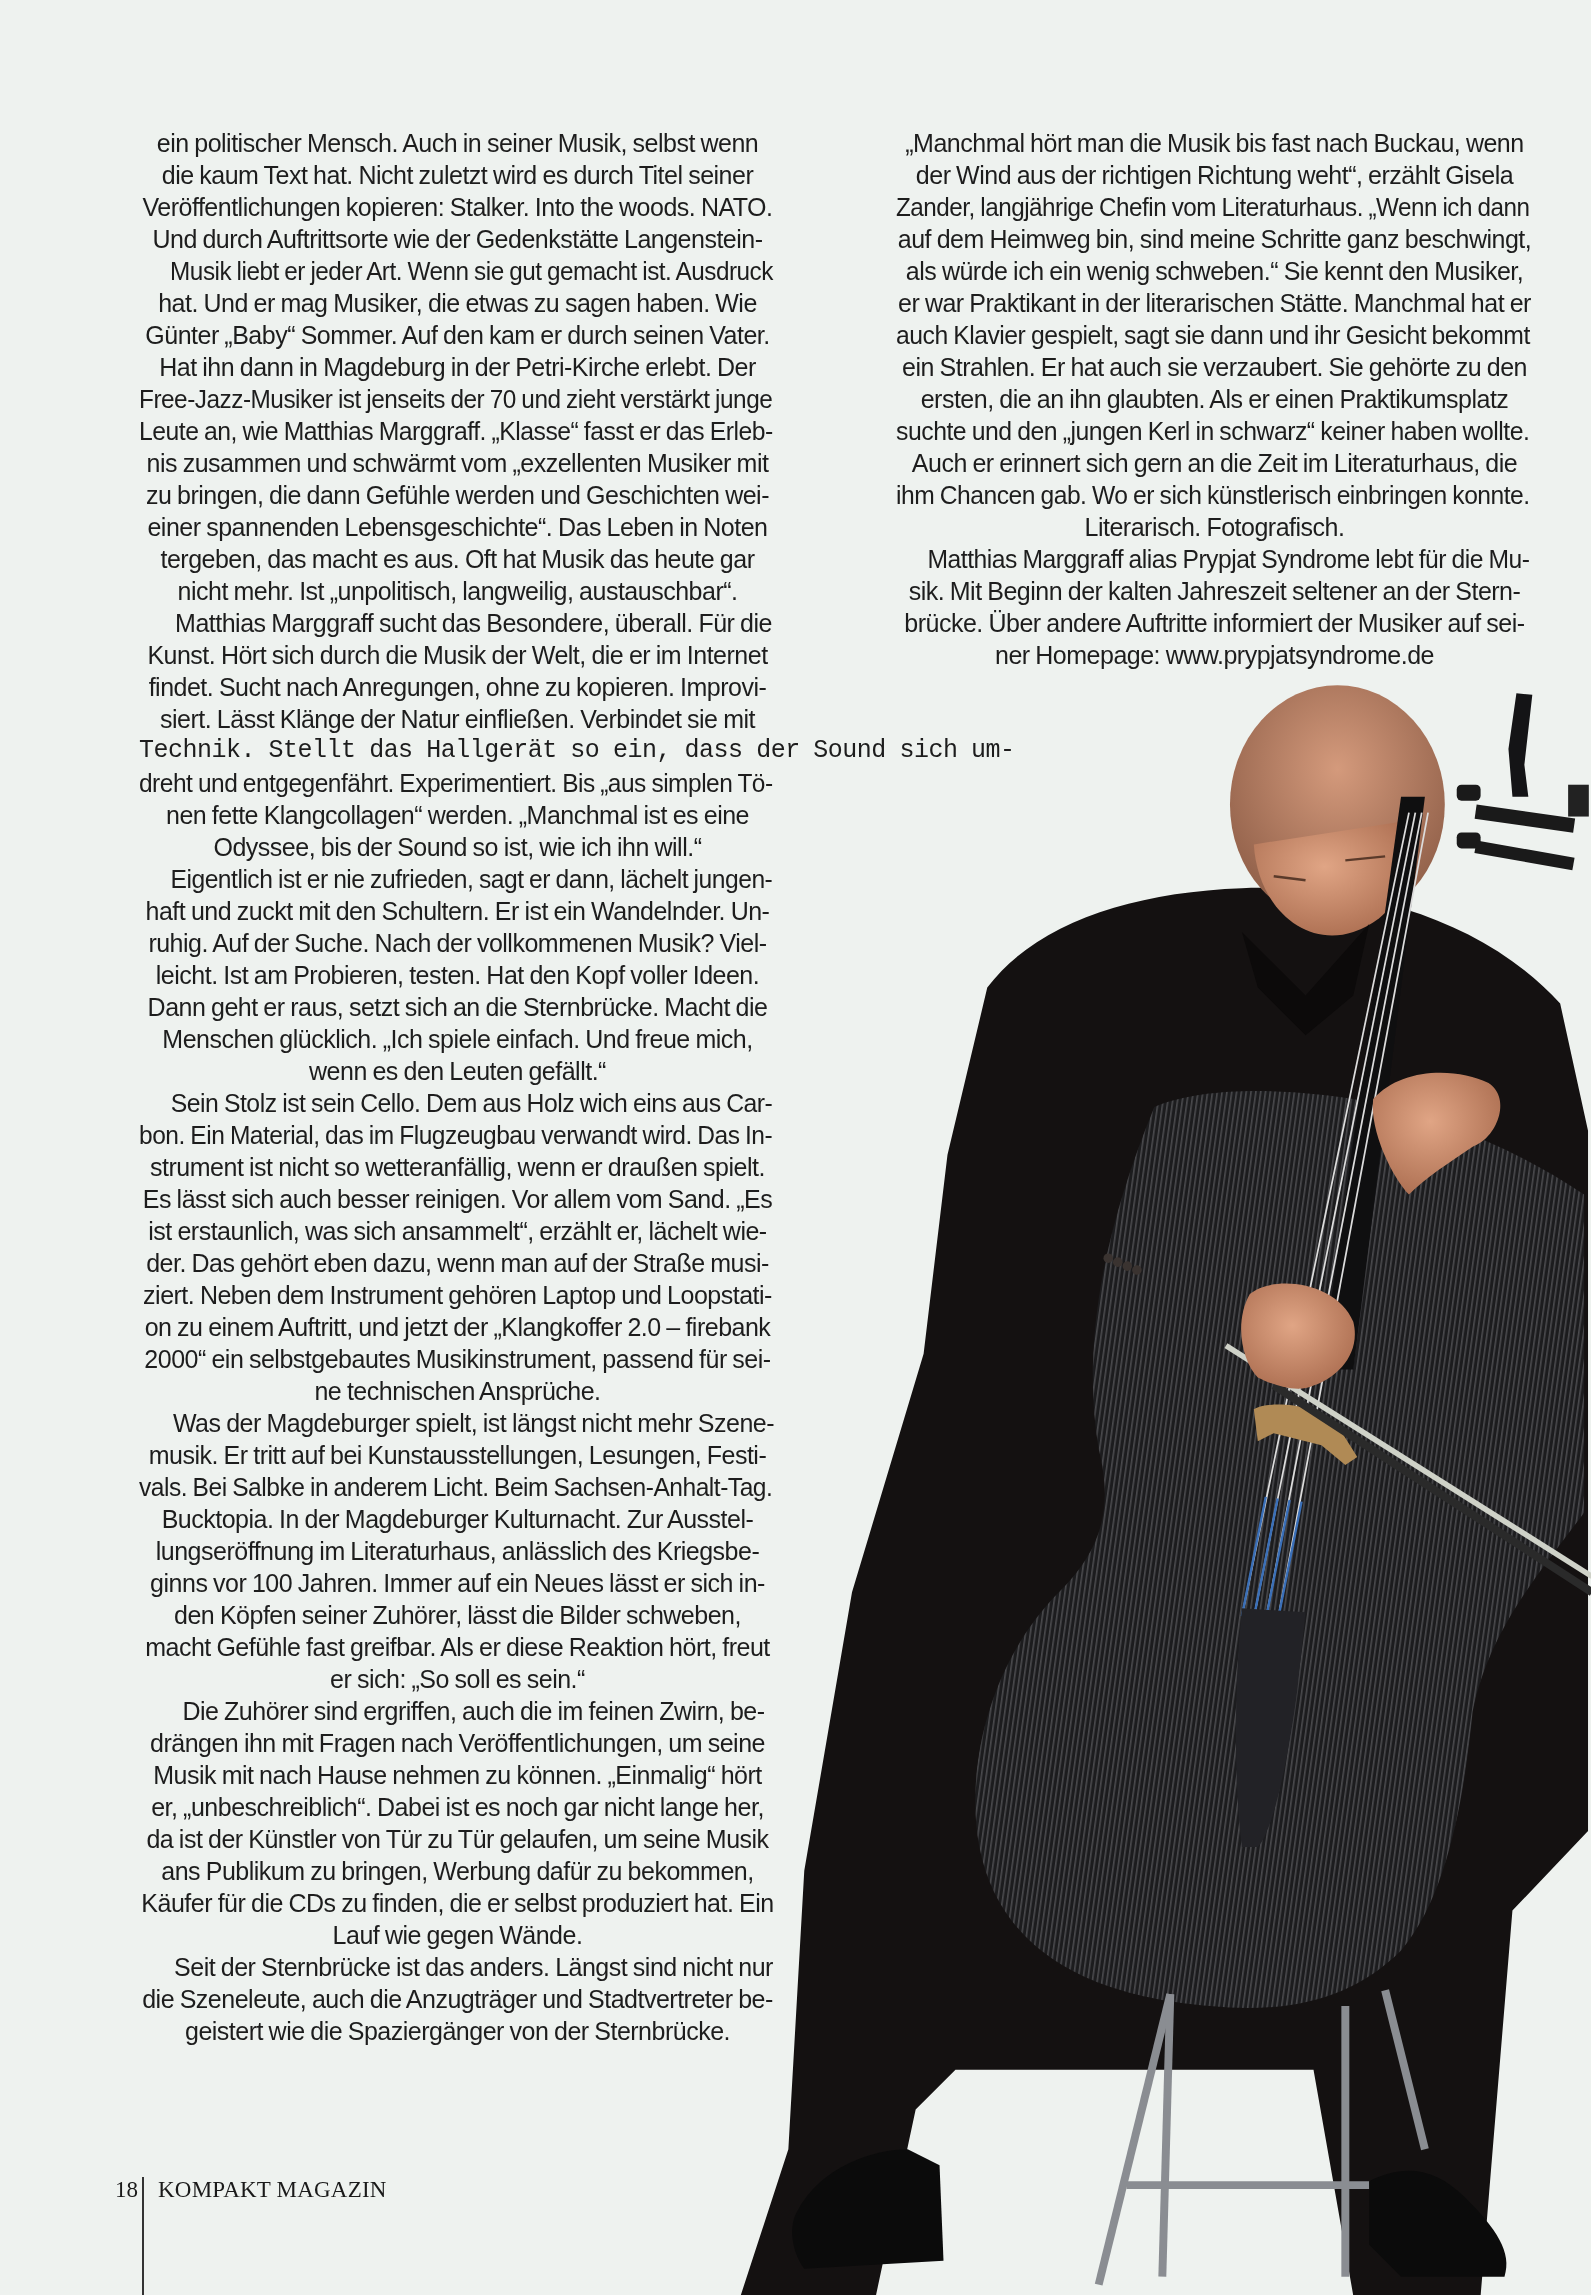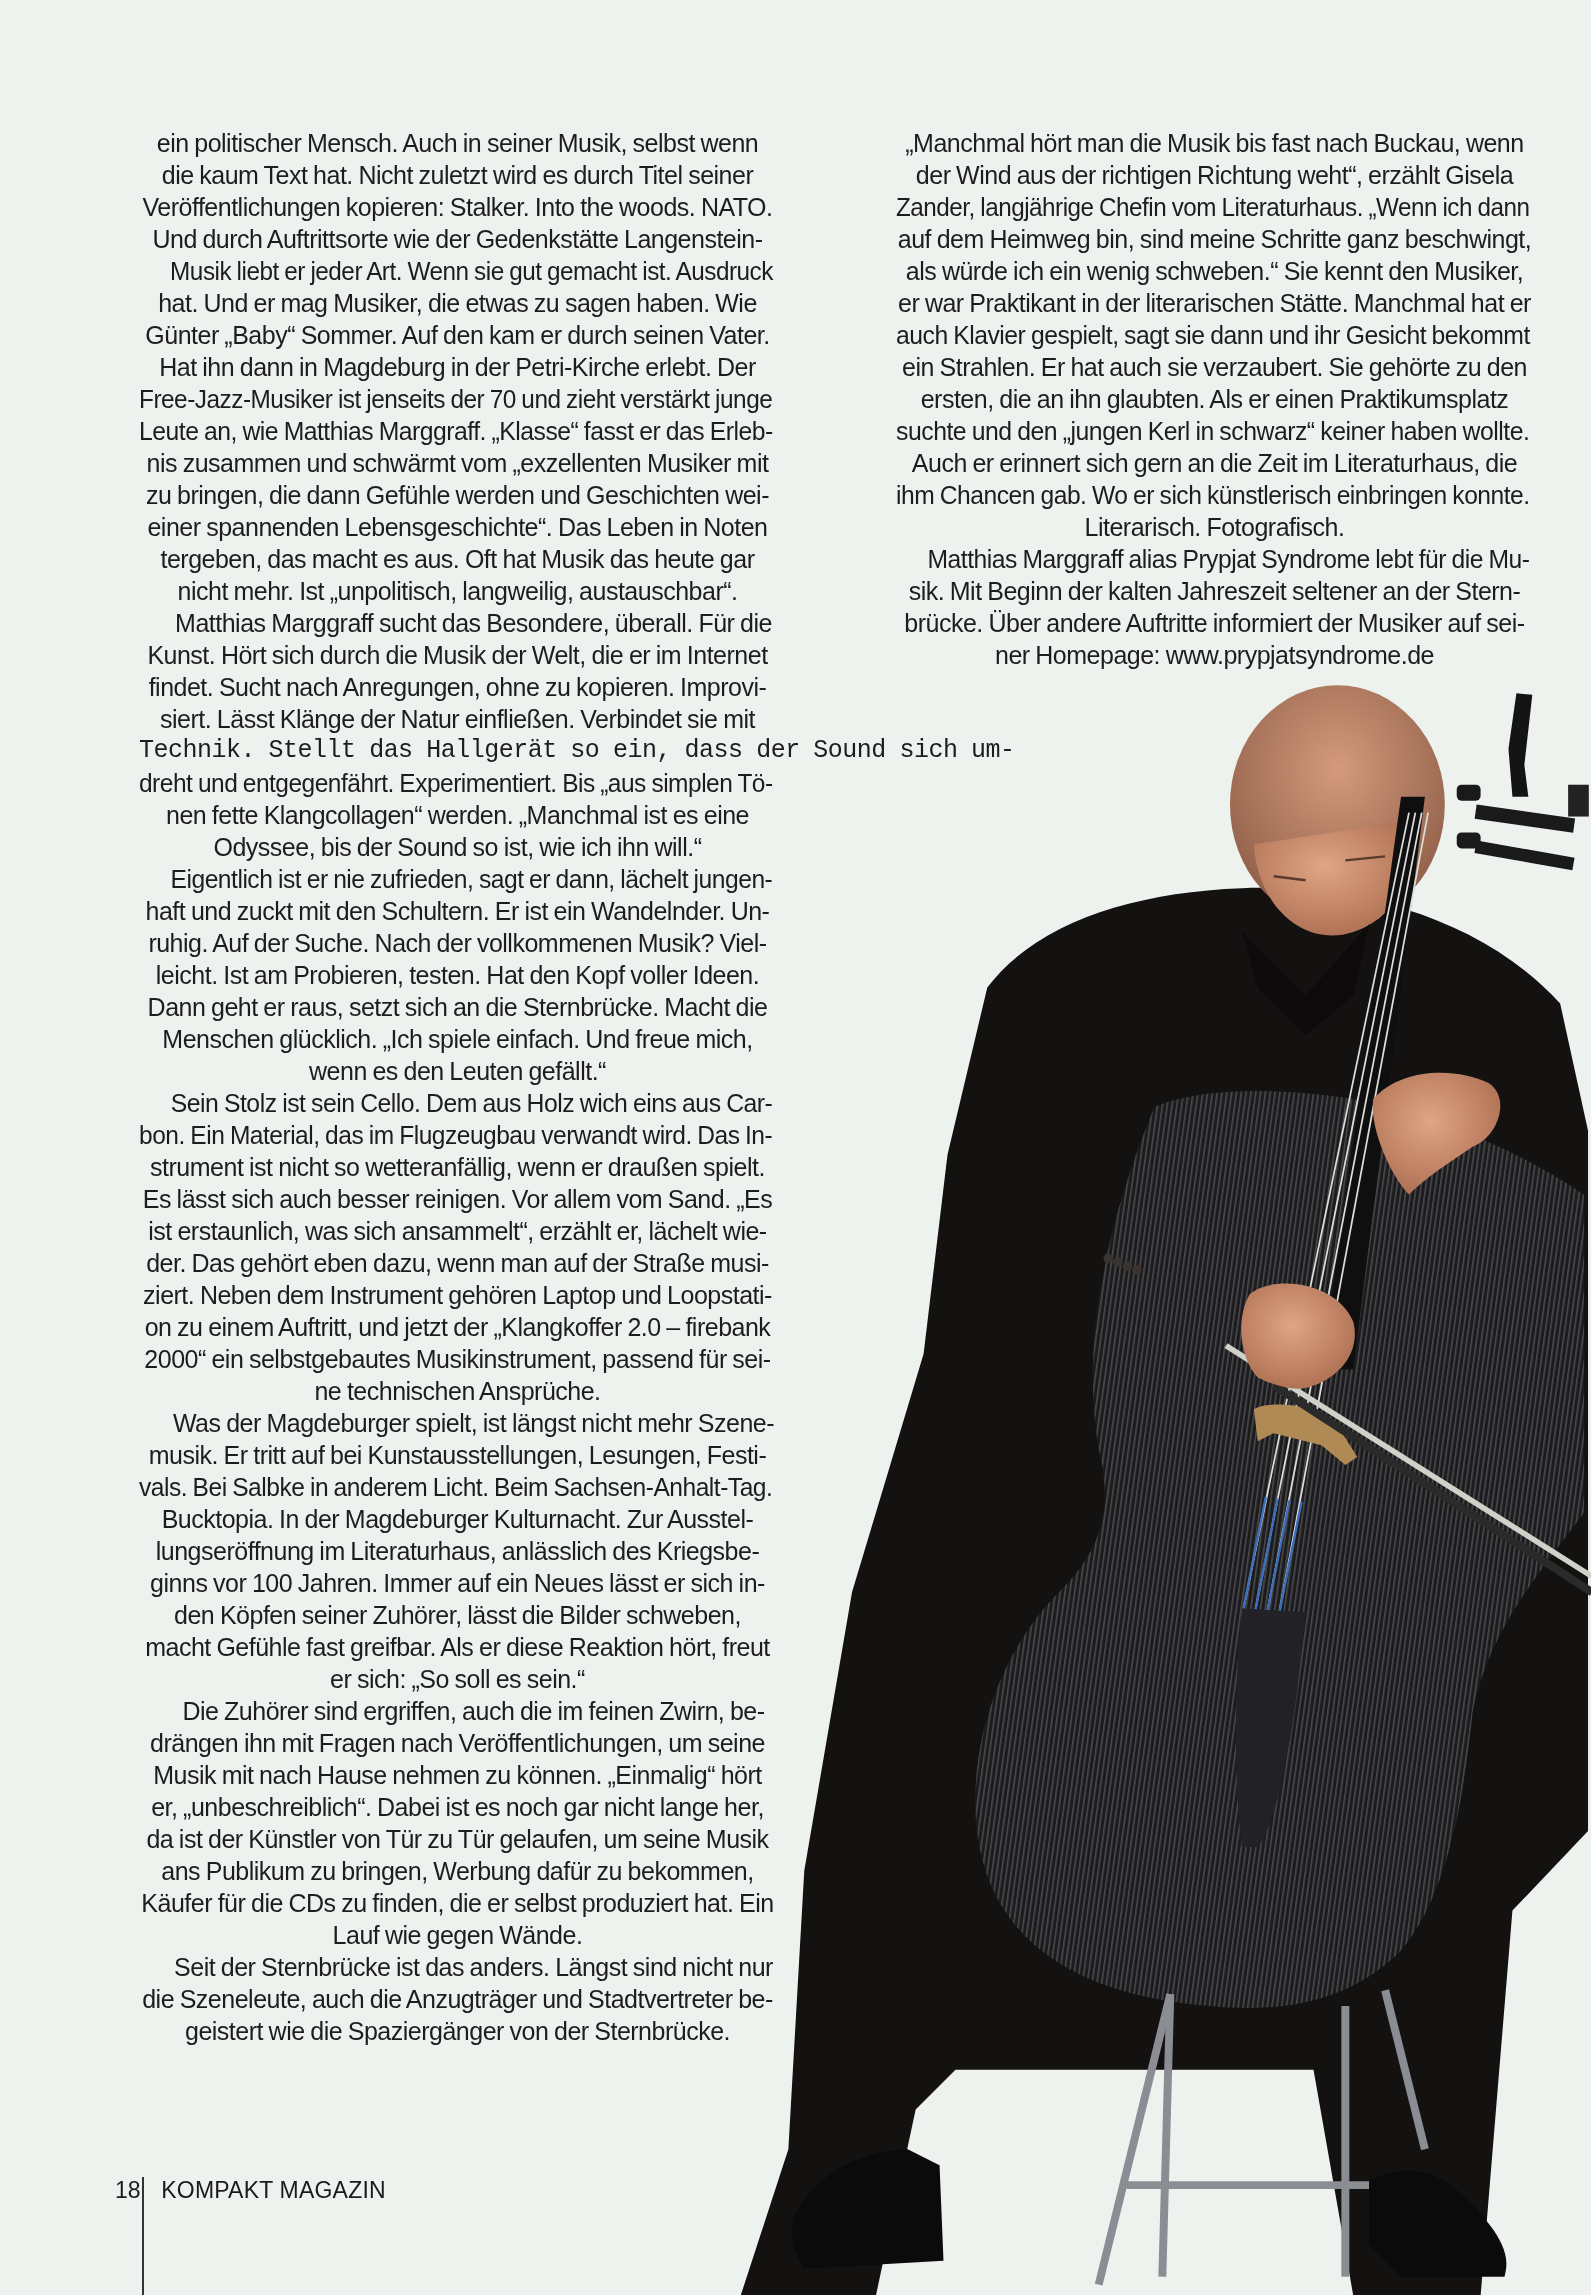--- a/index.html
+++ b/index.html
@@ -17,21 +17,21 @@
     word-spacing:-0.8px;
     transform-origin:left top;
     text-align:center;
   }
   .col-left { left:139px; top:127px; width:637px; }
   .col-right { left:896px; top:127px; width:637px; }
   .line { display:block; white-space:nowrap; height:32px; }
   .line.indent { padding-left:32px; }
   .footer {
     position:absolute; left:115px; top:2177px;
-    font-family:Liberation Sans, sans-serif;
+    font-family:Liberation Serif, serif;
     font-size:23px; color:#1a1a1a; white-space:nowrap;
   }
   .footer .num { display:inline-block; }
   .footer-rule {
     position:absolute; left:142px; top:2177px; width:2.4px; height:119px;
     background:#333;
   }
   .footer .title { margin-left:14.3px; letter-spacing:0.2px; }
   .photo { position:absolute; left:669px; top:685px; width:923px; height:1611px; }
 </style>

